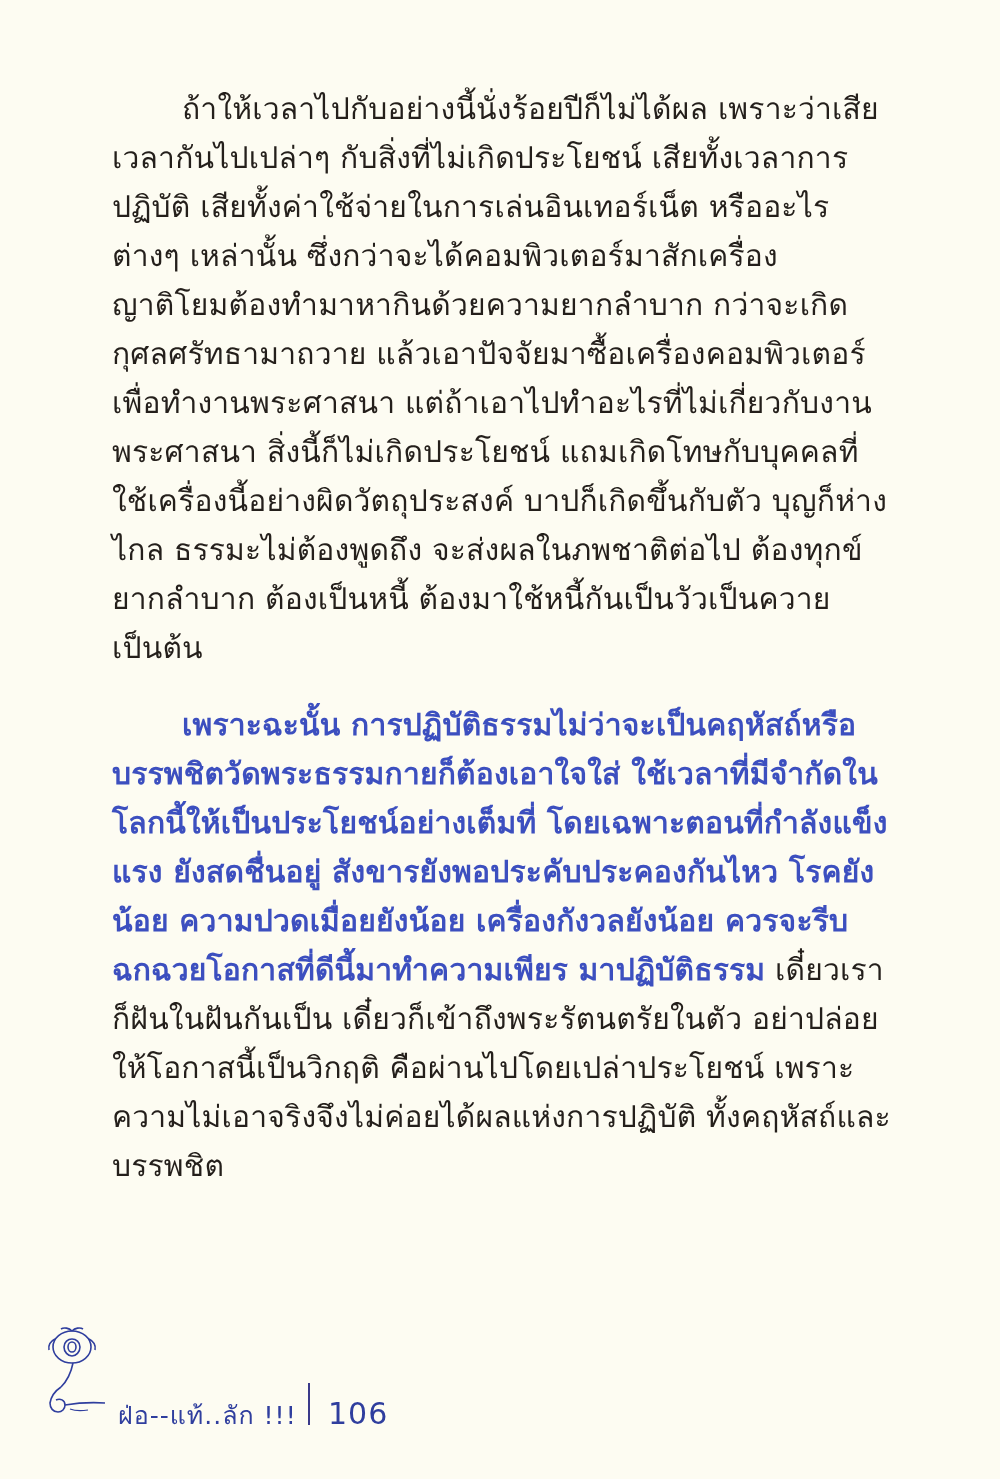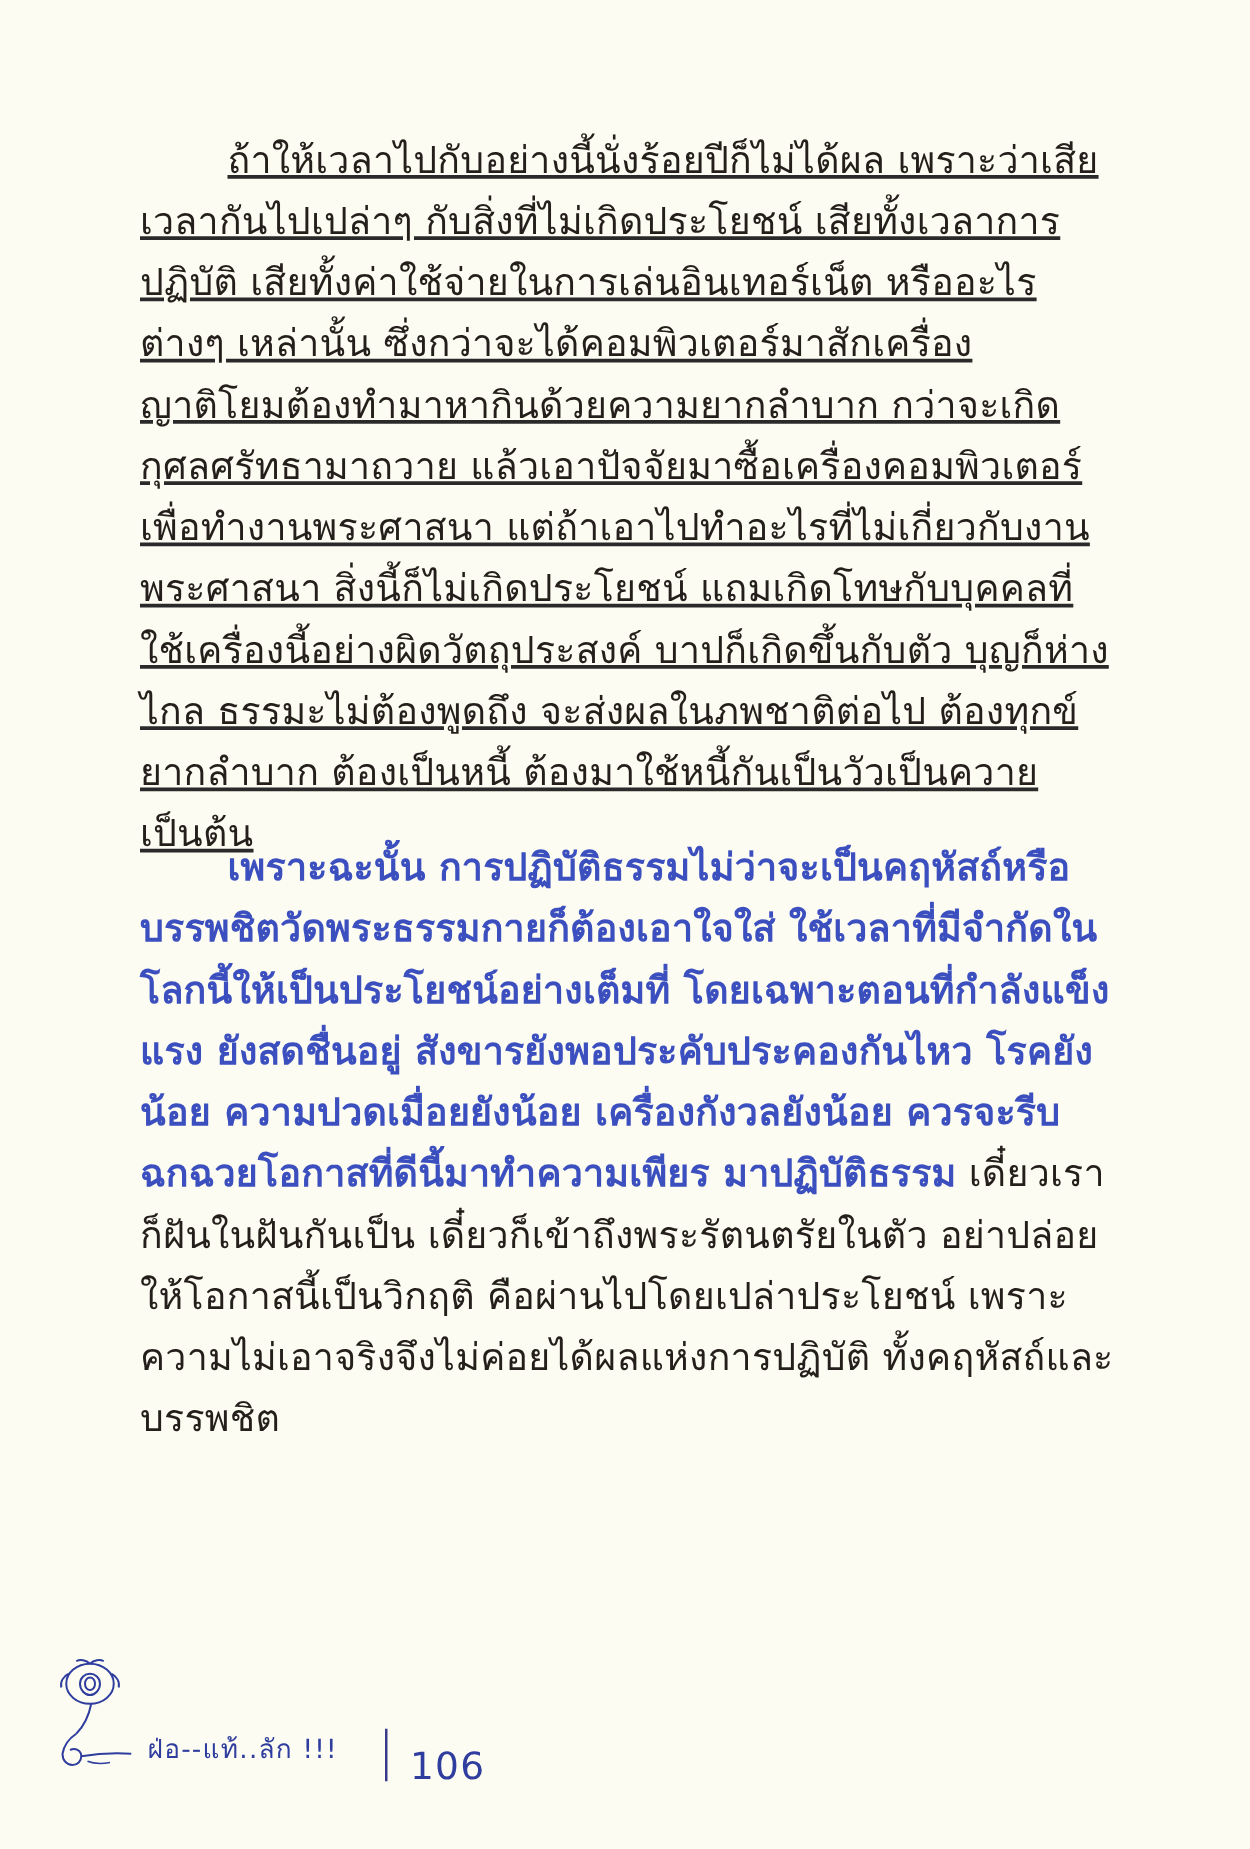--- a/index.html
+++ b/index.html
@@ -19,25 +19,24 @@
     position: absolute;
     inset: 0;
     padding: 0;
   }
   .text-block {
     position: absolute;
     left: 112px;
     width: 780px;
   }
   #para-1 {
-    top: 104px;
-    text-decoration: underline;
+    top: 84px;
   }
   #para-2 {
-    top: 670px;
+    top: 700px;
   }
   .para {
     font-size: 30px;
     line-height: 49px;
     letter-spacing: 0.2px;
     text-align: left;
     margin: 0;
     word-break: break-word;
   }
   .para.plain {
@@ -62,25 +61,25 @@
     align-items: flex-end;
     gap: 18px;
   }
   .rose-sig {
     width: 250px;
     height: 110px;
     position: relative;
   }
   .sig-text {
     font-family: "DejaVu Sans", "Liberation Sans", sans-serif;
-    font-size: 21px;
+    font-size: 25px;
     color: #2f3e9e;
     position: absolute;
     left: 78px;
-    bottom: 20px;
+    bottom: 0;
     letter-spacing: 1px;
     white-space: nowrap;
   }
   .divider {
     width: 2px;
     height: 42px;
     background: #3a3a8a;
     margin-bottom: 10px;
   }
   .page-number {

